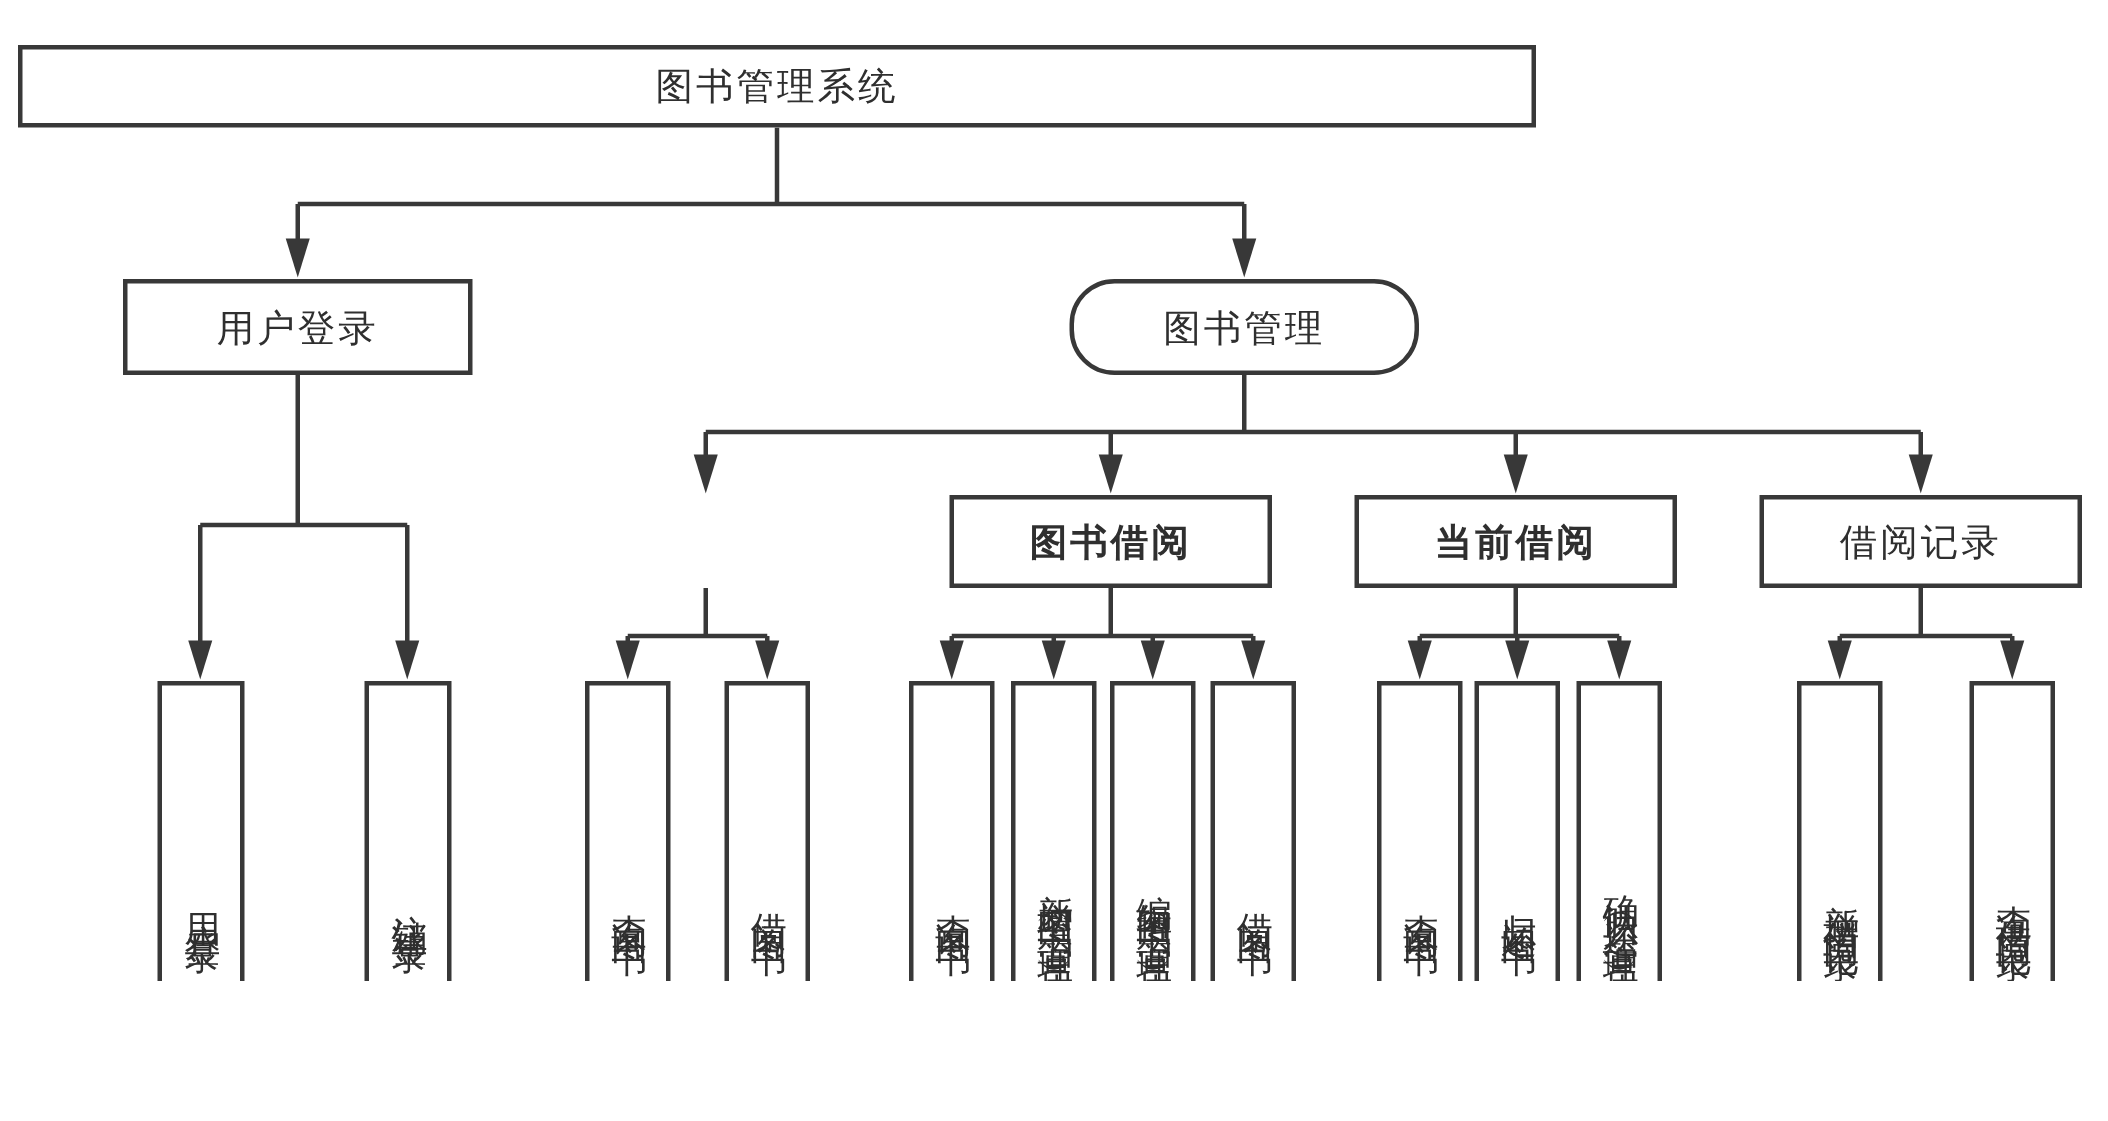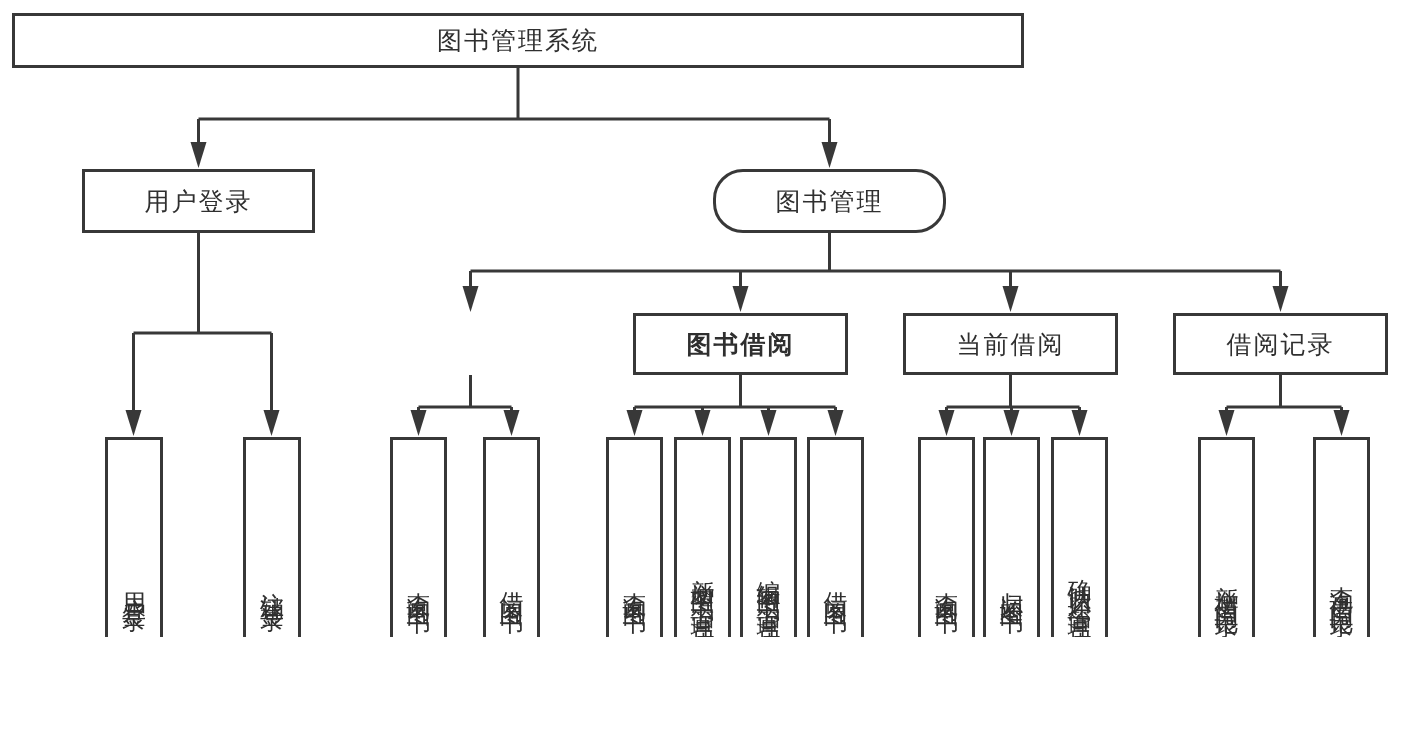--- a/index.html
+++ b/index.html
@@ -2,20 +2,21 @@
 <html><head>
 <meta charset="utf-8">
 <style>
   html, body { margin:0; padding:0; background:#ffffff; }
   .stage {
     position:relative;
     width:1405px; height:637px;
     background:#ffffff;
     font-family:"Liberation Sans", sans-serif;
     overflow:hidden;
+    margin-top:17px;
   }
   .connectors { position:absolute; left:0; top:0; width:1405px; height:747px; }
   .node {
     position:absolute;
     box-sizing:border-box;
     border:3px solid #383838;
     background:#ffffff;
     color:#2f2f2f;
     display:flex;
     align-items:center;
@@ -76,21 +77,21 @@
       <polygon points="1333.5,410 1349.5,410 1341.5,436"></polygon>
     </g>
   </svg>
 
   <div class="node hnode" style="left:12px; top:13px; width:1012px; height:55px;">图书管理系统</div>
 
   <div class="node hnode" style="left:82px; top:169px; width:233px; height:64px;">用户登录</div>
   <div class="node hnode" style="left:713px; top:169px; width:233px; height:64px;border-radius:30px;">图书管理</div>
 
   <div class="node hnode" style="left:633px; top:313px; width:215px; height:62px;font-weight:bold;">图书借阅</div>
-  <div class="node hnode" style="left:903px; top:313px; width:215px; height:62px;">当前借阅</div>
+  <div class="node hnode" style="left:903px; top:313px; width:215px; height:62px;font-weight:bold;">当前借阅</div>
   <div class="node hnode" style="left:1173px; top:313px; width:215px; height:62px;font-family:Liberation Mono, monospace;">借阅记录</div>
 
   <div class="node vnode" style="left:105px; top:437px; width:58px; height:296px;">用户登录</div>
   <div class="node vnode" style="left:243px; top:437px; width:58px; height:296px;">注销登录</div>
 
   <div class="node vnode" style="left:390px; top:437px; width:57px; height:296px;">查询图书</div>
   <div class="node vnode" style="left:483px; top:437px; width:57px; height:296px;">借阅图书</div>
 
   <div class="node vnode" style="left:606px; top:437px; width:57px; height:296px;">查询图书</div>
   <div class="node vnode" style="left:674px; top:437px; width:57px; height:300px;">新增图书（管理员）</div>

